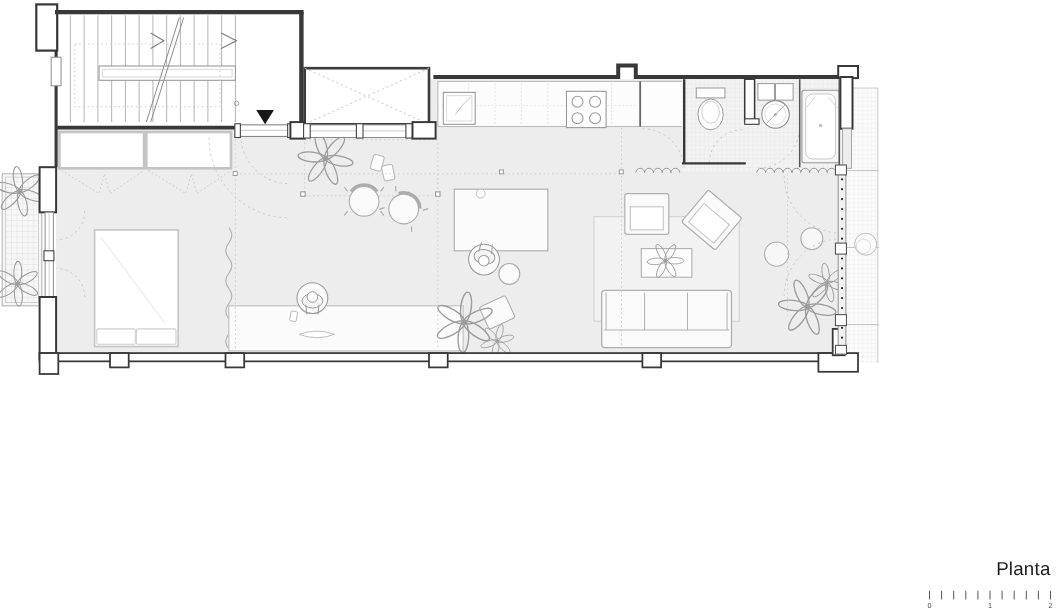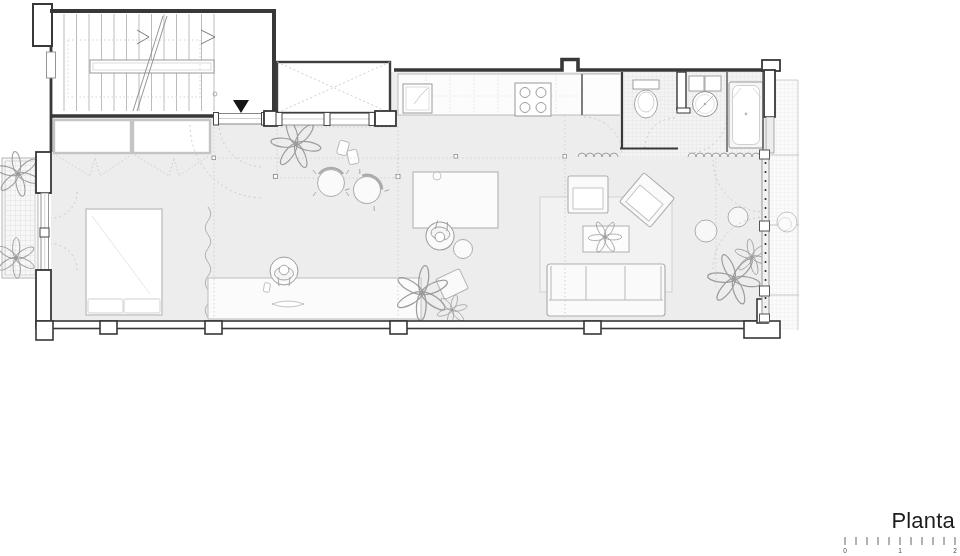--- a/index.html
+++ b/index.html
@@ -3,21 +3,21 @@
 <meta charset="utf-8">
 <style>
   html,body{margin:0;padding:0;}
   body{
     width:960px;height:556px;position:relative;background:#ffffff;
     font-family:"Liberation Sans", sans-serif;overflow:hidden;
   }
   svg{position:absolute;left:0;top:0;}
   .plan-title{
     position:absolute;right:5px;top:508px;width:200px;text-align:right;
-    font-size:22px;color:#1c1c1c;letter-spacing:.2px;
+    font-size:17px;color:#1c1c1c;letter-spacing:.2px;
   }
 </style>
 </head>
 <body>
 
 <svg width="960" height="556" viewBox="0 0 960 556">
   <defs>
     <pattern id="tileS" width="4" height="4" patternUnits="userSpaceOnUse">
       <path d="M4,0 H0 V4" fill="none" stroke="#e3e3e3" stroke-width="0.7"></path>
     </pattern>

